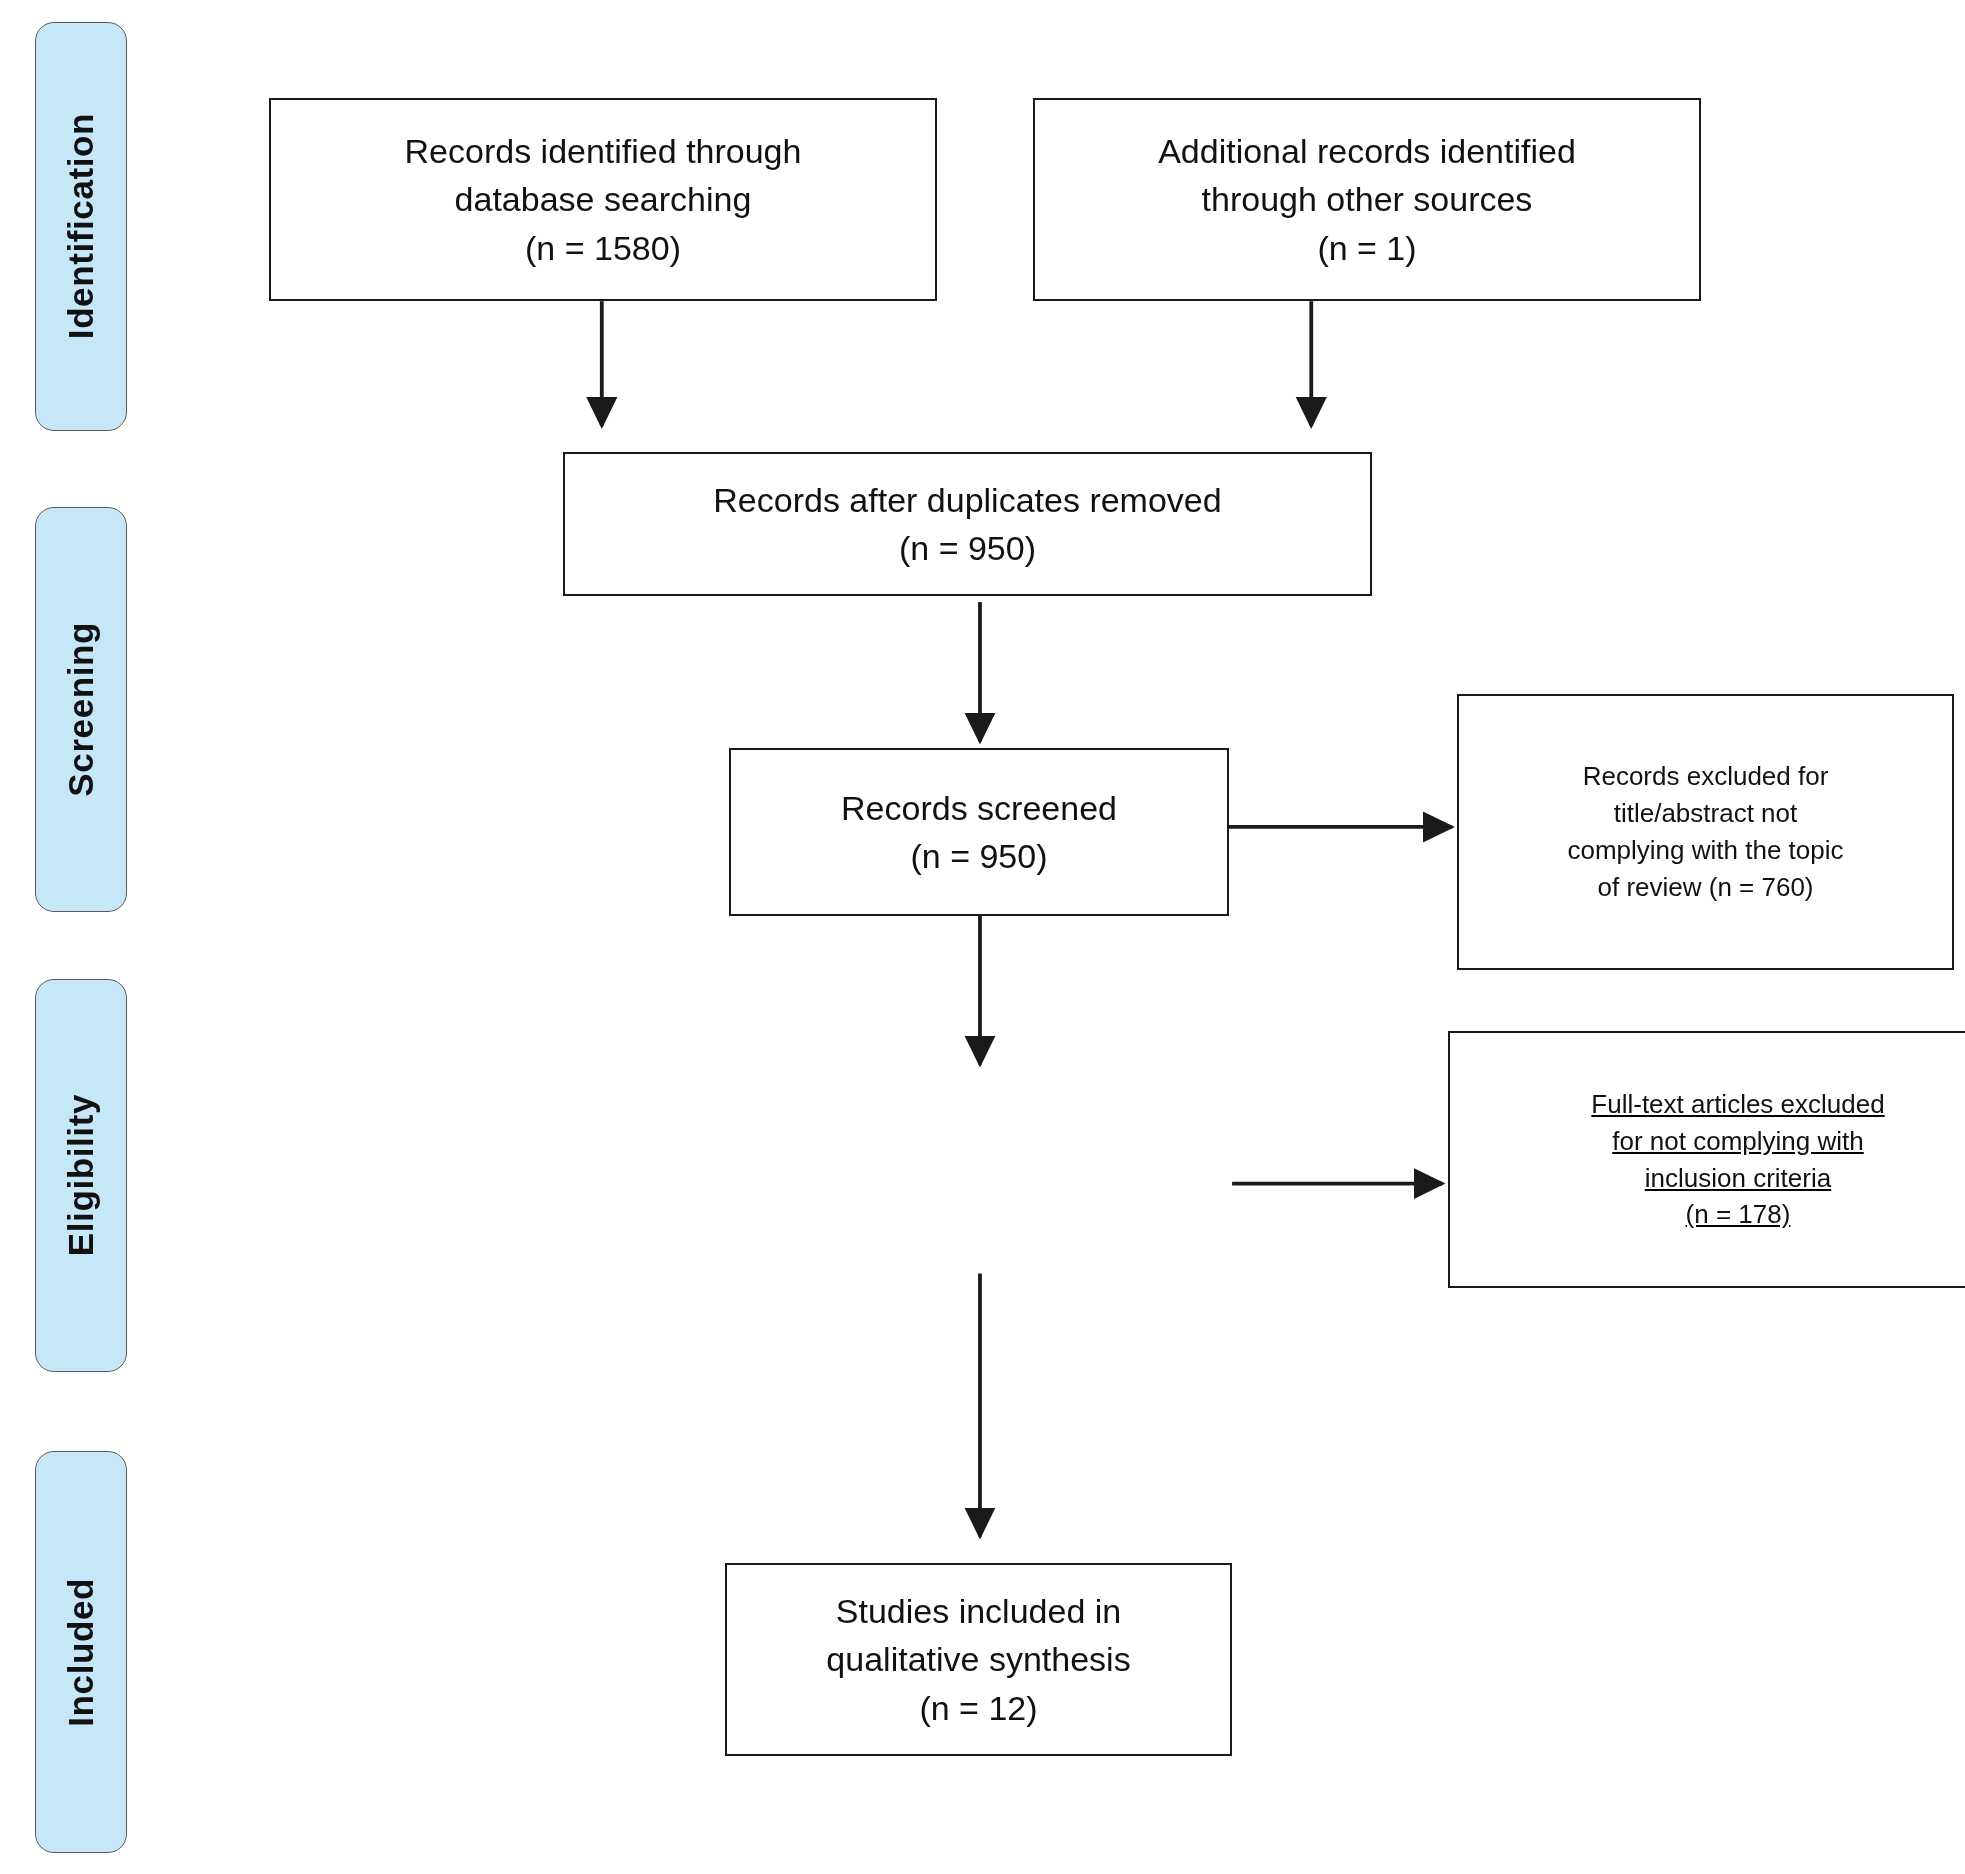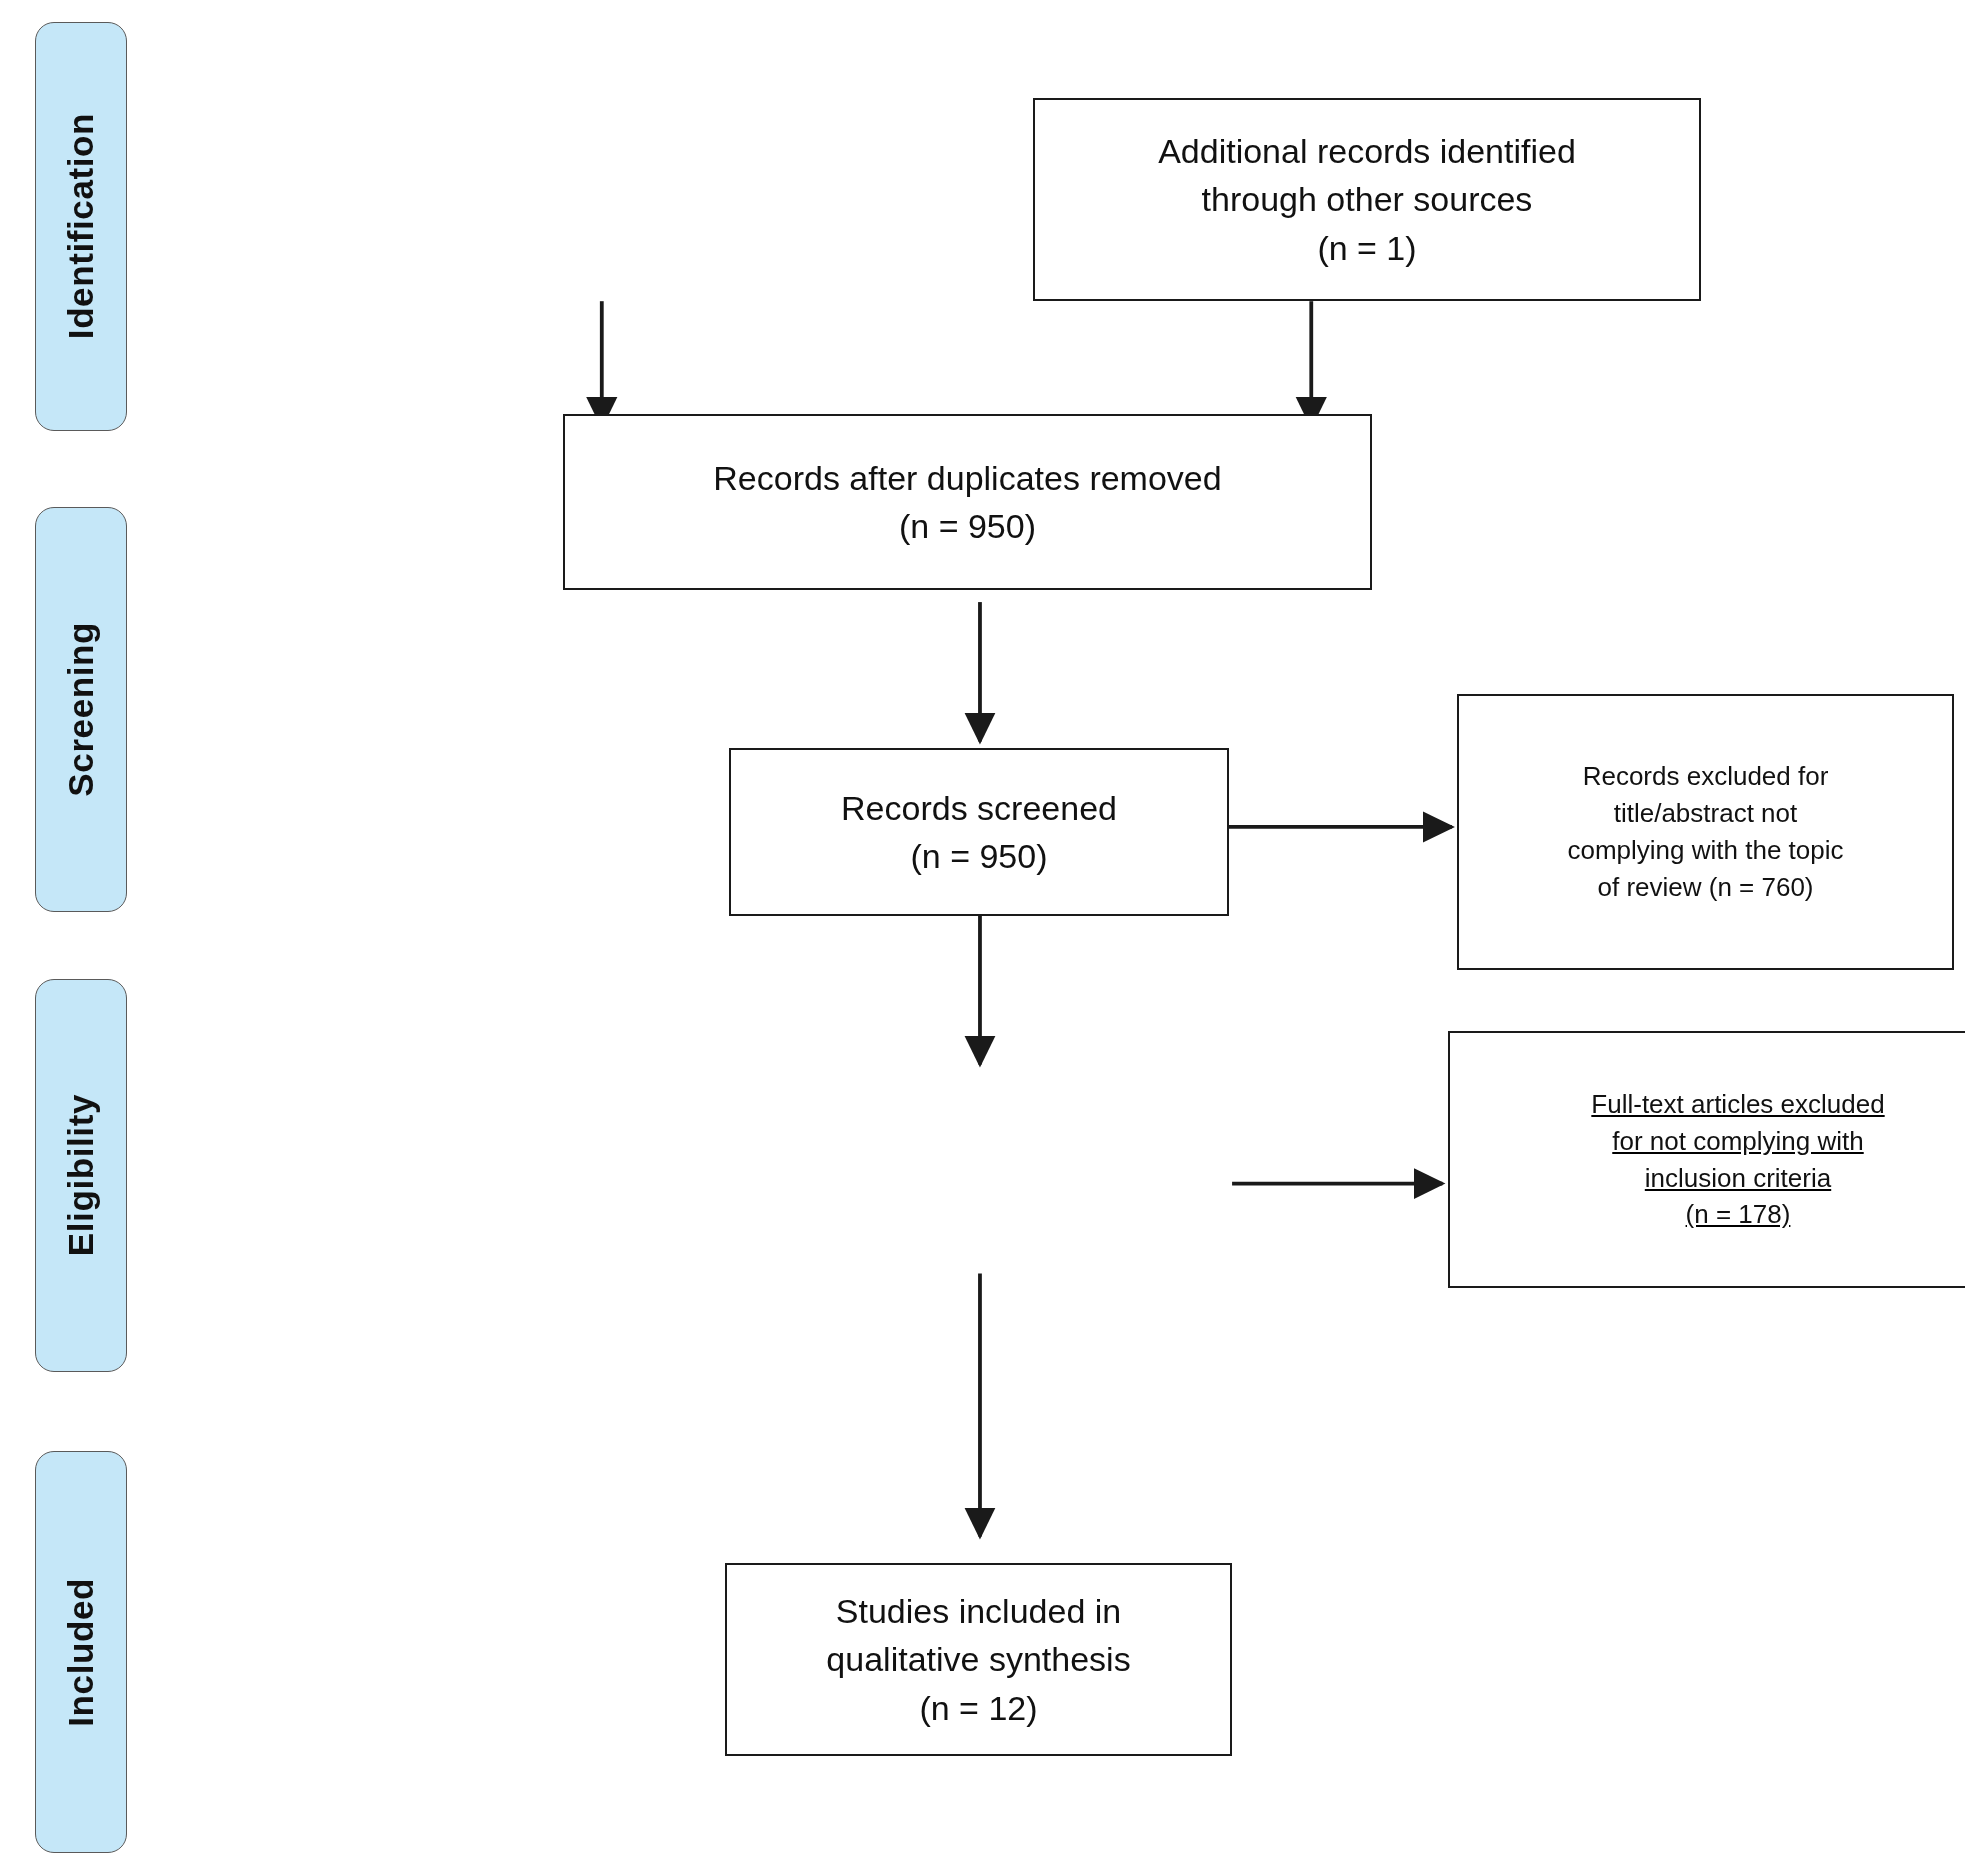--- a/index.html
+++ b/index.html
@@ -105,28 +105,33 @@
 
     <path d="M 1940,1305 L 2292,1305" stroke="#1a1a1a" stroke-width="6" fill="none" marker-end="url(#arrowhead)"></path>
 
     <path d="M 1547,1445 L 1547,1680" stroke="#1a1a1a" stroke-width="6" fill="none" marker-end="url(#arrowhead)"></path>
 
     <path d="M 1945,1868 L 2277,1868" stroke="#1a1a1a" stroke-width="6" fill="none" marker-end="url(#arrowhead)"></path>
 
     <path d="M 1547,2010 L 1547,2425" stroke="#1a1a1a" stroke-width="6" fill="none" marker-end="url(#arrowhead)"></path>
   </svg>
 
+  <div class="flow-box" style="left:269px; top:98px; width:668px; height:203px;">
+    <div class="box-text">Records identified through
+database searching
+(n = 1580)</div>
+  </div>
 
   <div class="flow-box" style="left:1033px; top:98px; width:668px; height:203px;">
     <div class="box-text">Additional records identified
 through other sources
 (n = 1)</div>
   </div>
 
-  <div class="flow-box" style="left:563px; top:414px; width:809px; height:176px;">
+  <div class="flow-box" style="left:563px; top:452px; width:809px; height:144px;">
     <div class="box-text">Records after duplicates removed
 (n = 950)</div>
   </div>
 
   <div class="flow-box" style="left:729px; top:748px; width:500px; height:168px;">
     <div class="box-text">Records screened
 (n = 950)</div>
   </div>
 
   <div class="flow-box tall" style="left:1457px; top:694px; width:497px; height:276px;">

